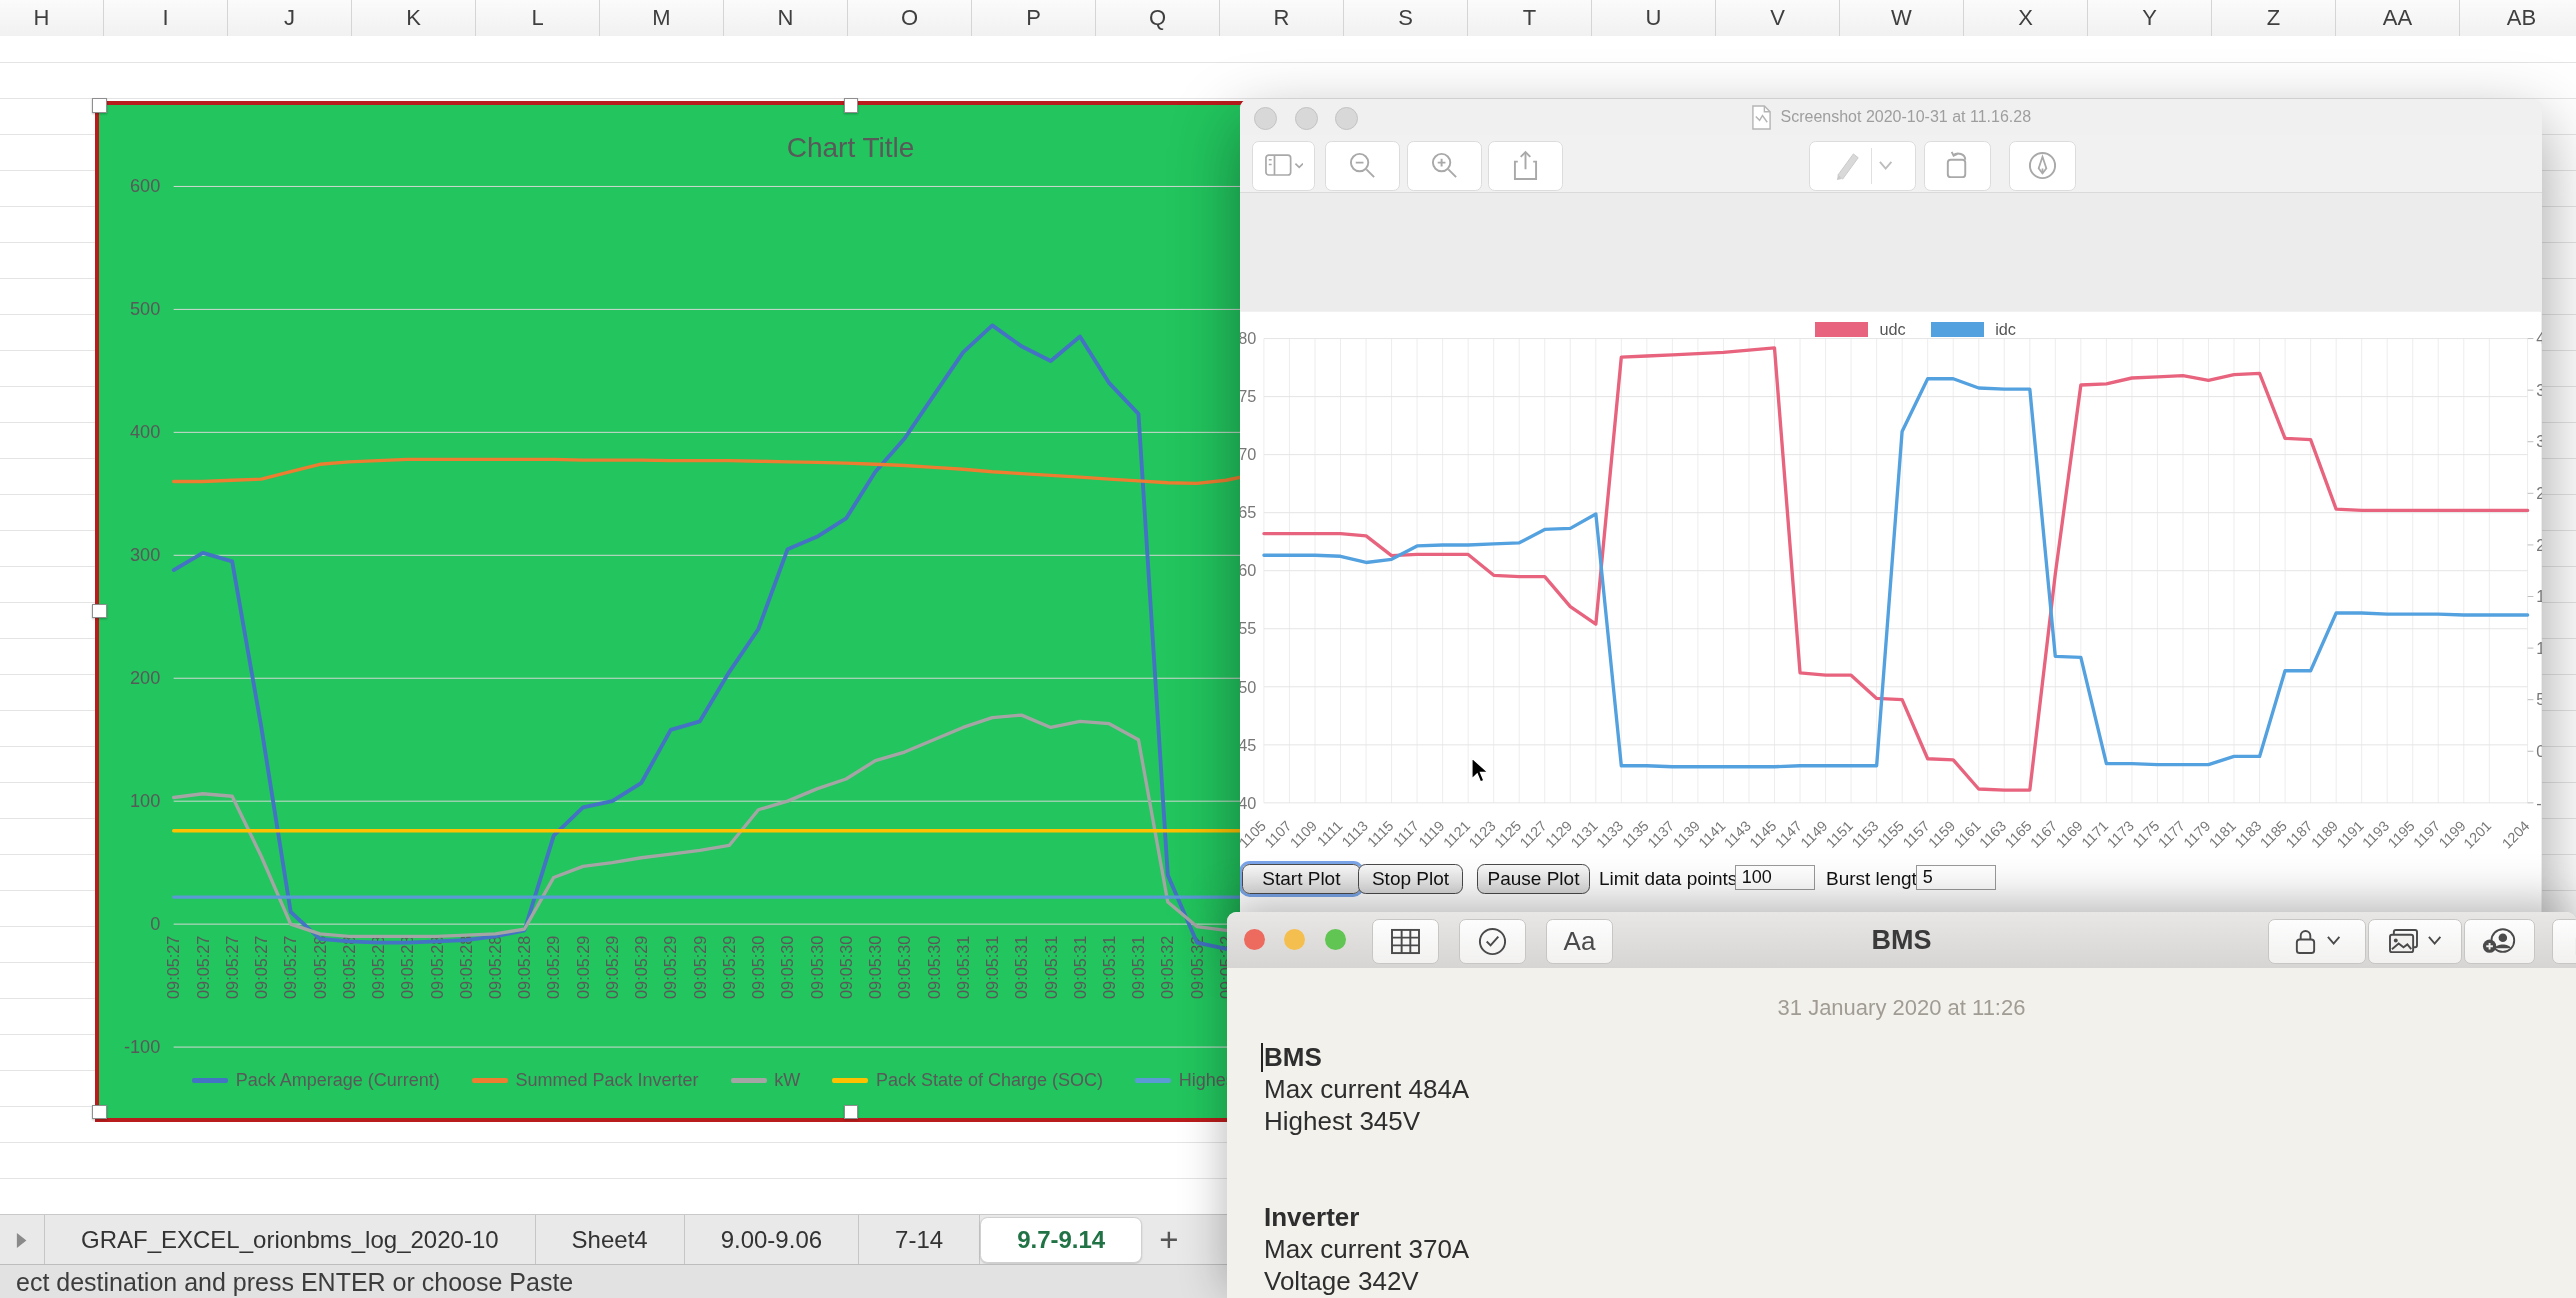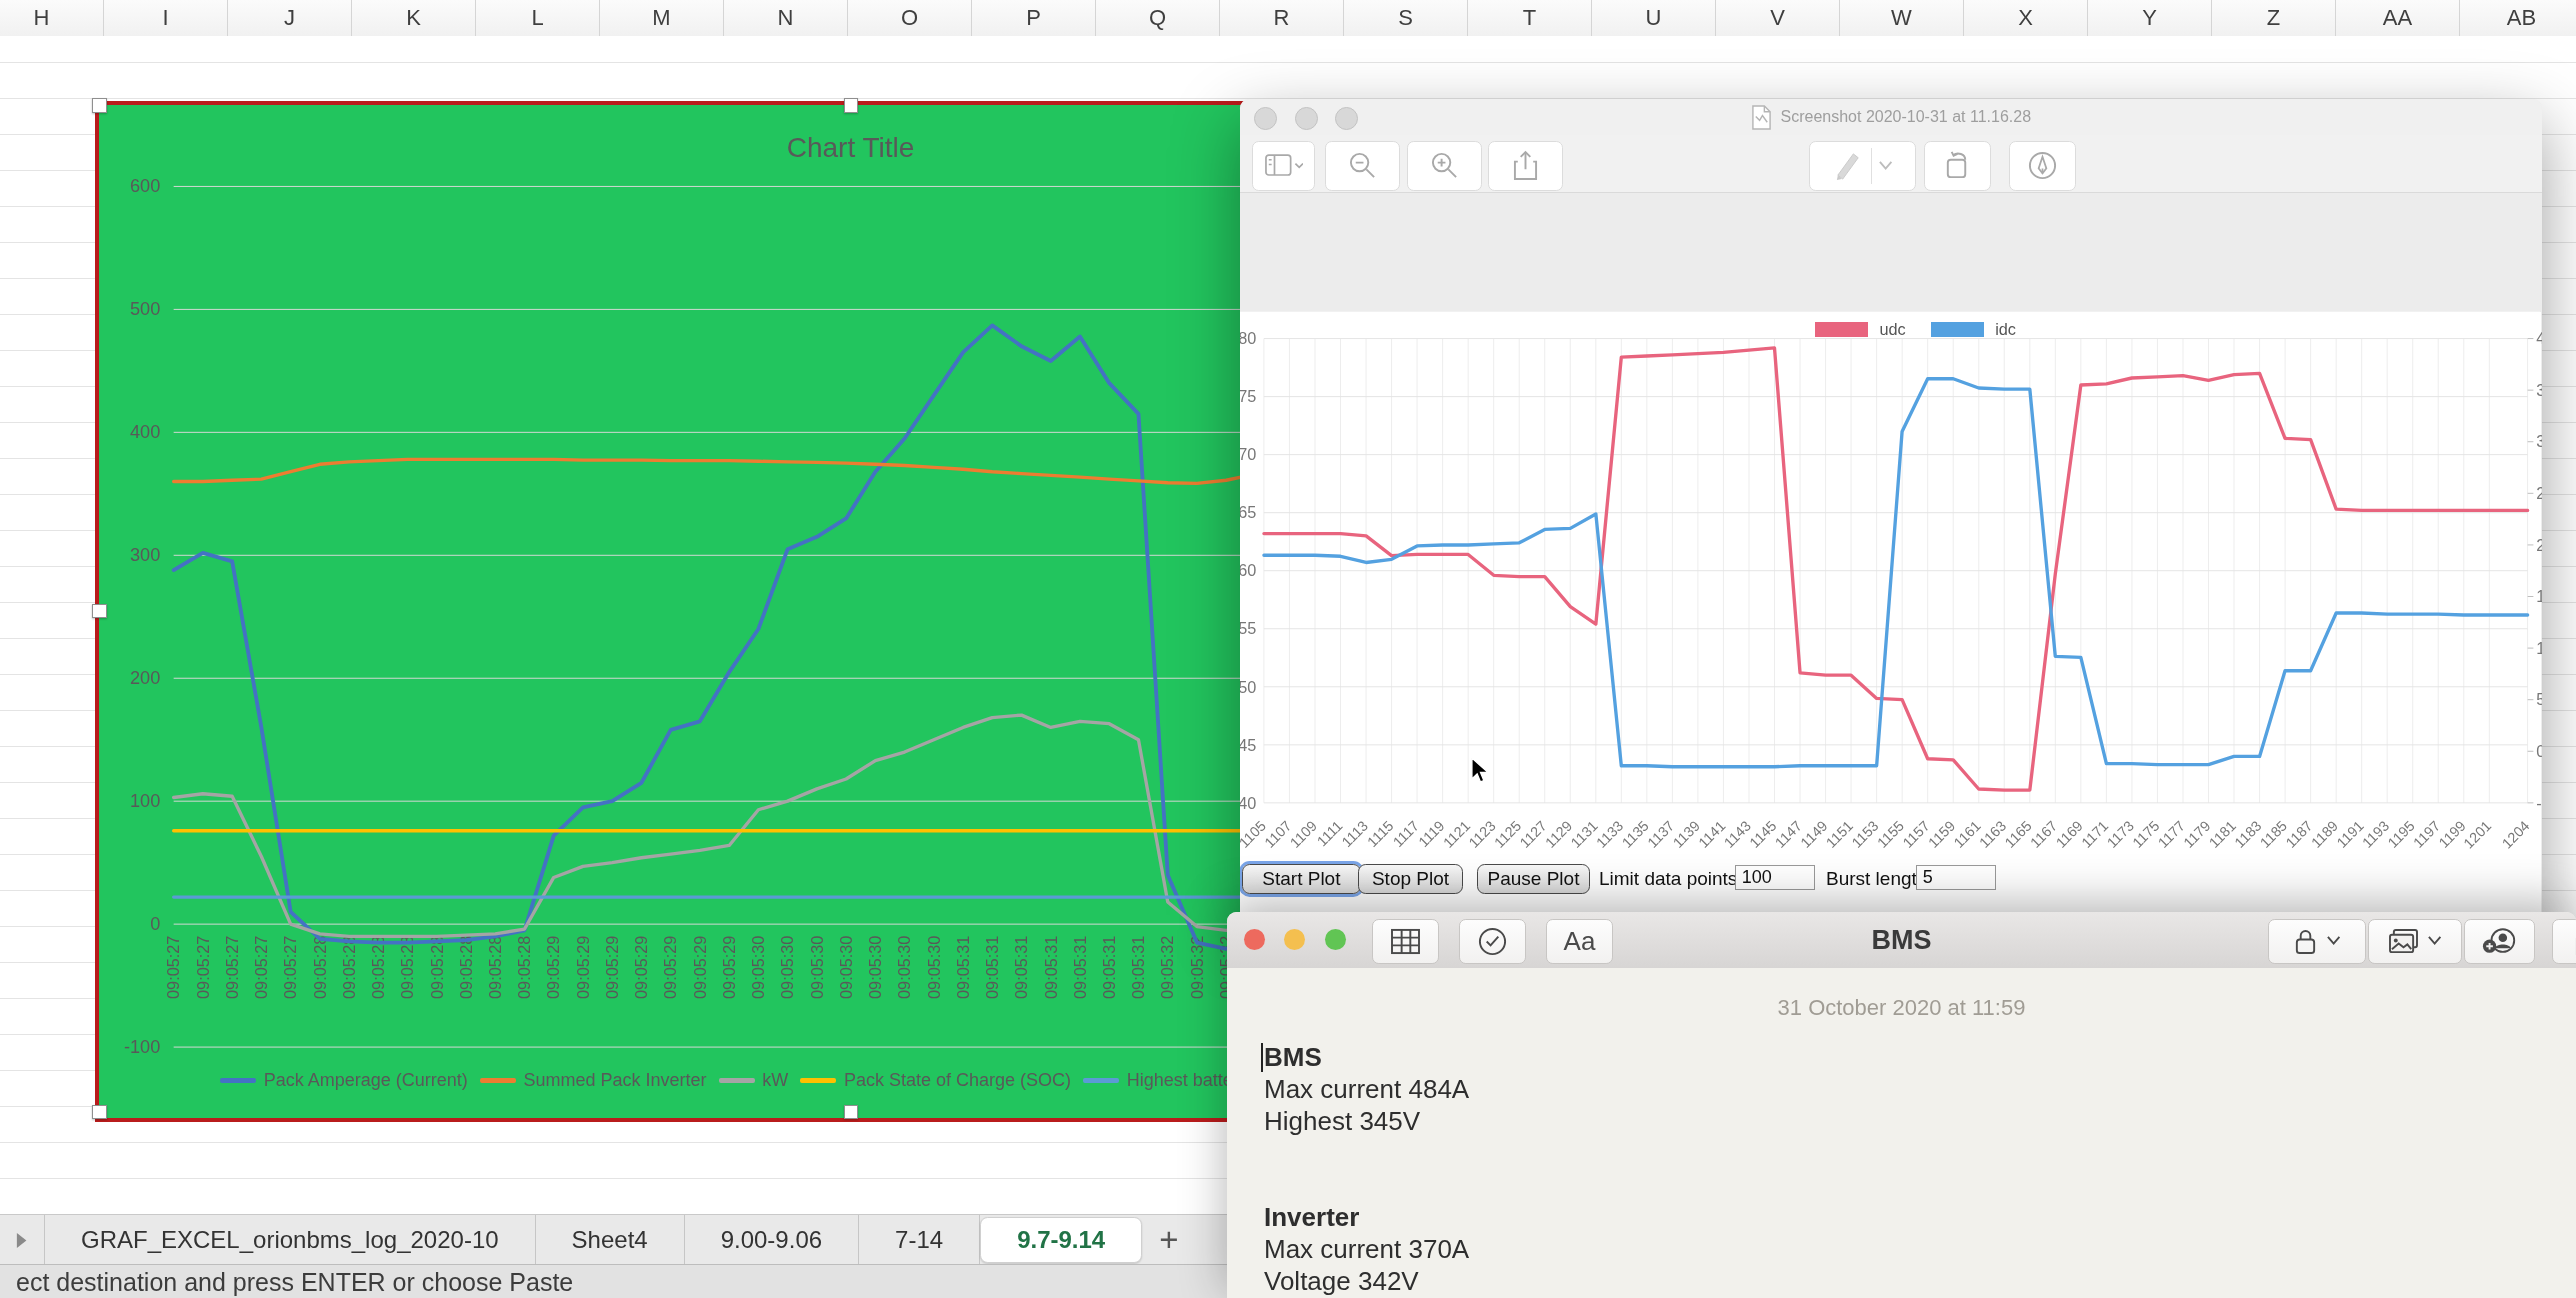--- a/index.html
+++ b/index.html
@@ -12,21 +12,21 @@
   .col-h{width:124px;box-sizing:border-box;border-right:1px solid #d5d5d5;color:#3f3f3f;font-size:22px;display:flex;align-items:center;justify-content:center;}
   #grid{position:absolute;left:0;top:36px;width:2576px;height:1178px;background-color:#fff;
     background-image:repeating-linear-gradient(90deg,transparent 0 124px,#dcdcdc 124px 124px),
                      repeating-linear-gradient(0deg,transparent 0 35px,#e4e4e4 35px 36px);
     background-position:-20px 0,0 0;}
 
   
   #excel-chart{position:absolute;left:59px;top:101px;width:1181px;height:1013px;background:#22c55e;border:4px solid #b91c1c;margin-left:36px;}
   #excel-chart .inner{position:absolute;left:0;top:0;width:1503px;height:1013px;overflow:hidden;}
   #excel-chart .title{position:absolute;left:0;top:27px;width:1503px;text-align:center;font-size:28px;color:#595959;}
-  #excel-legend{position:absolute;left:4px;top:965px;width:1364px;display:flex;justify-content:center;gap:12px;align-items:center;}
+  #excel-legend{position:absolute;left:16px;top:965px;width:1364px;display:flex;justify-content:center;gap:32px;align-items:center;}
   .xl-legend-item{display:flex;align-items:center;gap:7.7px;font-size:18px;color:#595959;white-space:nowrap;}
   .xl-swatch{display:inline-block;width:36px;height:4.8px;border-radius:1.9px;}
   .handle{position:absolute;width:12.4px;height:12.4px;background:#fff;border:1px solid #8f8f8f;box-shadow:0 1px 1.9px rgba(0,0,0,.25);}
 
   
   #tabbar{position:absolute;left:0;top:1214px;width:2576px;height:50px;background:#e9e9e9;border-top:1px solid #c9c9c9;display:flex;align-items:center;}
   #nav-arrow{width:44px;display:flex;align-items:center;justify-content:center;color:#8a8a8a;font-size:19px;}
   #sheet-tabs{display:flex;height:100%;align-items:center;}
   .sheet-tab{padding:0 36px;height:100%;display:flex;align-items:center;font-size:24px;color:#333;border-right:1px solid #c6c6c6;white-space:nowrap;}
   .sheet-tab:first-child{border-left:1px solid #c6c6c6;}
@@ -514,21 +514,21 @@
       <div class="ntbtn" style="left:1325px;width:69px;">
         <svg width="25" height="29" viewBox="0 0 26 30">
             <path d="M5 12 h-3 v16 h22 v-16 h-3" fill="none" stroke="#4a4a4a" stroke-width="2"></path>
             <line x1="13" y1="2" x2="13" y2="18" stroke="#4a4a4a" stroke-width="2"></line>
             <path d="M8 7 l5-5 5 5" fill="none" stroke="#4a4a4a" stroke-width="2"></path>
           </svg>
       </div>
     </div>
 
     <div id="nt-body">
-      <div id="nt-date">31 October 2020 at 11:59</div>
+      <div id="nt-date">31 January 2020 at 11:26</div>
       <div id="nt-caret"></div>
       <div id="notes-lines">
           <div class="note-line bold">BMS</div>
           <div class="note-line">Max current 484A</div>
           <div class="note-line">Highest 345V</div>
           <div class="note-line"></div>
           <div class="note-line"></div>
           <div class="note-line bold">Inverter</div>
           <div class="note-line">Max current 370A</div>
           <div class="note-line">Voltage 342V</div>

